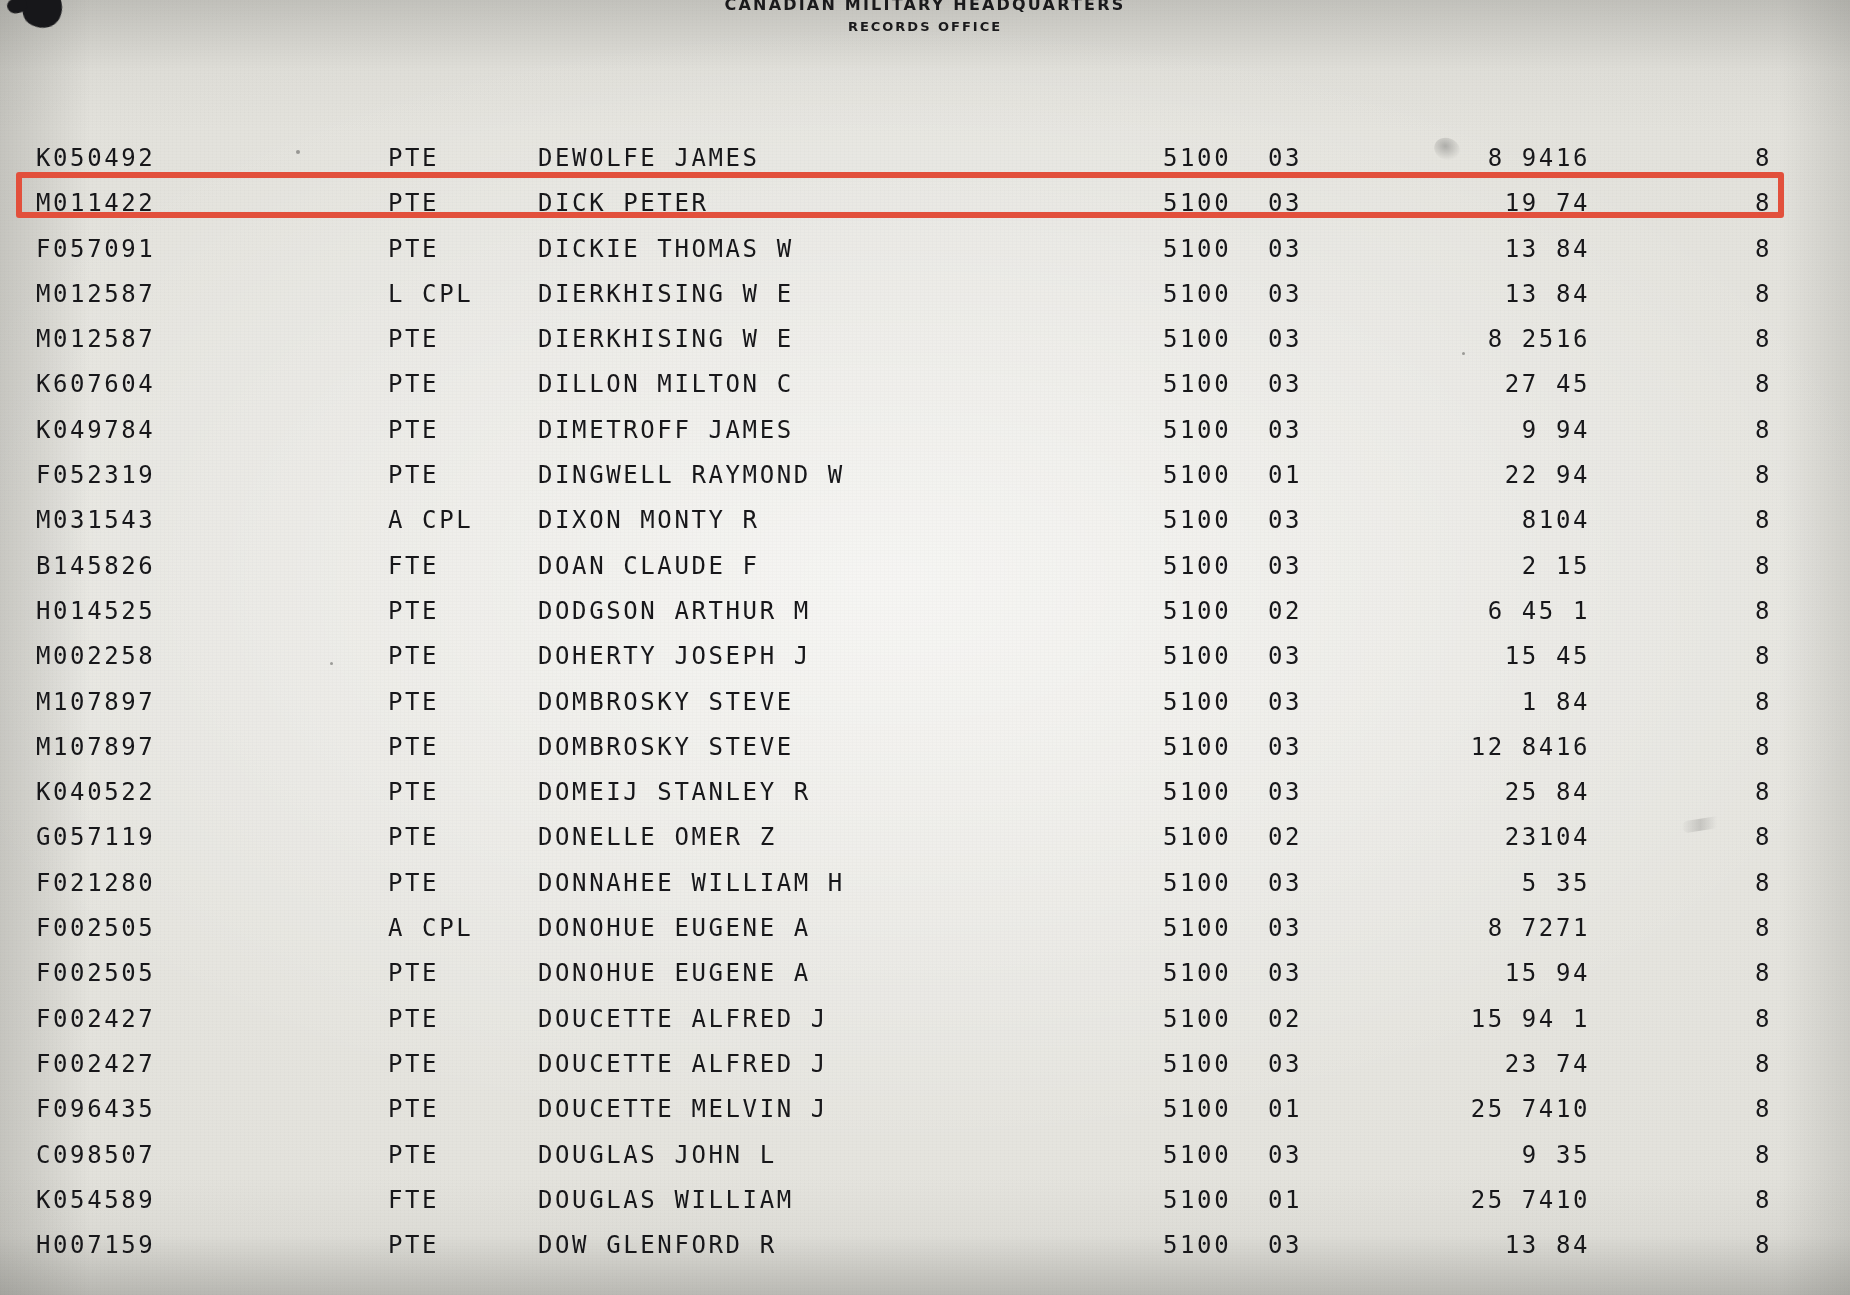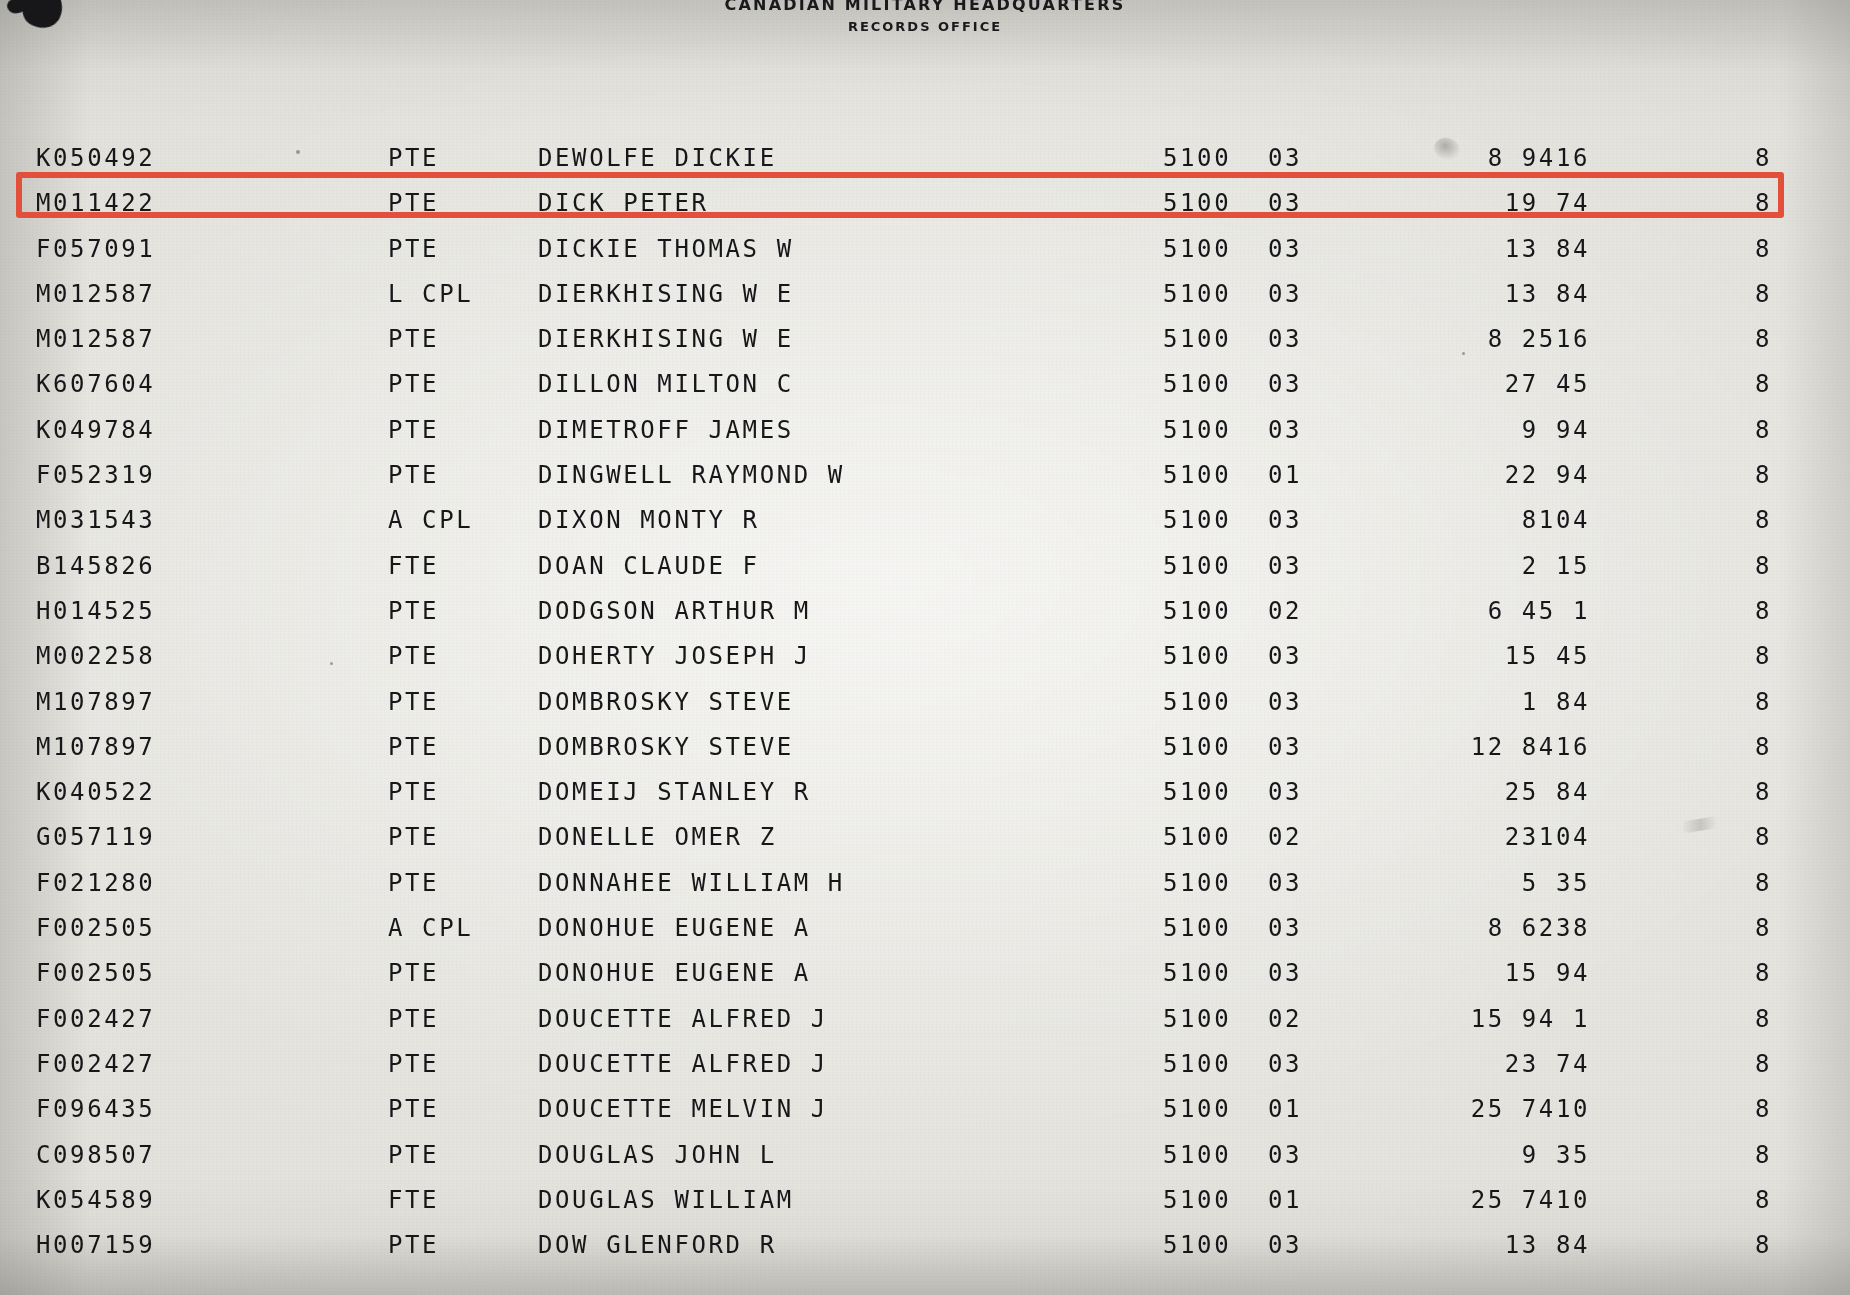--- a/index.html
+++ b/index.html
@@ -169,21 +169,21 @@
 
   <div id="header">
     <div class="line1">CANADIAN  MILITARY  HEADQUARTERS</div>
     <div class="line2">RECORDS  OFFICE</div>
   </div>
 
   <div id="rows">
       <div class="row">
         <span class="cell c-service">K050492</span>
         <span class="cell c-rank">PTE</span>
-        <span class="cell c-name">DEWOLFE DICKIE</span>
+        <span class="cell c-name">DEWOLFE JAMES</span>
         <span class="cell c-unit">5100</span>
         <span class="cell c-a">03</span>
         <span class="cell c-b">8 9416</span>
         <span class="cell c-last">8</span>
       </div>
       <div class="row">
         <span class="cell c-service">M011422</span>
         <span class="cell c-rank">PTE</span>
         <span class="cell c-name">DICK PETER</span>
         <span class="cell c-unit">5100</span>
@@ -325,21 +325,21 @@
         <span class="cell c-a">03</span>
         <span class="cell c-b">5 35</span>
         <span class="cell c-last">8</span>
       </div>
       <div class="row">
         <span class="cell c-service">F002505</span>
         <span class="cell c-rank">A CPL</span>
         <span class="cell c-name">DONOHUE EUGENE A</span>
         <span class="cell c-unit">5100</span>
         <span class="cell c-a">03</span>
-        <span class="cell c-b">8 6238</span>
+        <span class="cell c-b">8 7271</span>
         <span class="cell c-last">8</span>
       </div>
       <div class="row">
         <span class="cell c-service">F002505</span>
         <span class="cell c-rank">PTE</span>
         <span class="cell c-name">DONOHUE EUGENE A</span>
         <span class="cell c-unit">5100</span>
         <span class="cell c-a">03</span>
         <span class="cell c-b">15 94</span>
         <span class="cell c-last">8</span>

